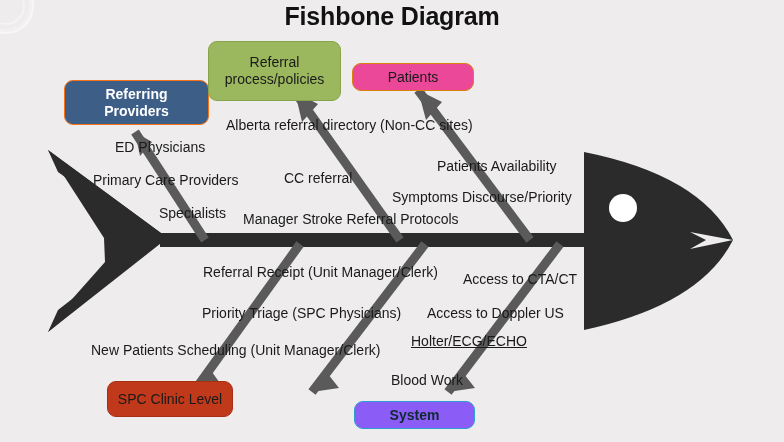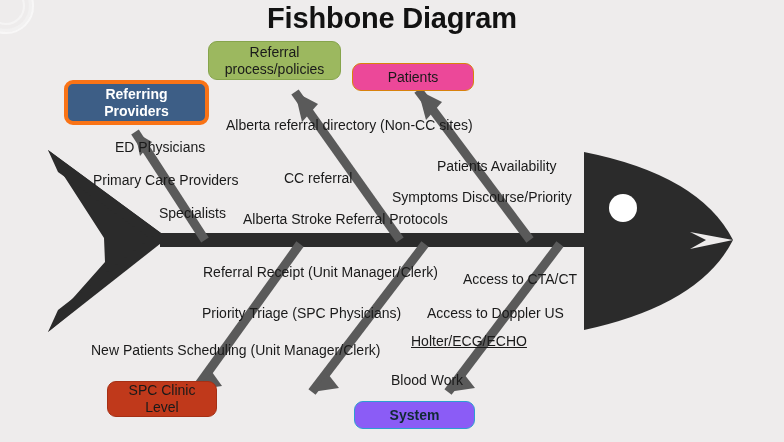--- a/index.html
+++ b/index.html
@@ -21,21 +21,21 @@
     top: 0;
     width: 784px;
     height: 442px;
   }
   .title {
     position: absolute;
     left: 0;
     top: 2px;
     width: 784px;
     text-align: center;
-    font-size: 29px;
+    font-size: 25px;
     font-weight: bold;
     color: #121212;
     letter-spacing: -0.2px;
     white-space: nowrap;
   }
   .cat-box {
     position: absolute;
     box-sizing: border-box;
     display: flex;
     align-items: center;
@@ -109,57 +109,57 @@
     <g stroke="#5a5a5a" stroke-width="9" stroke-linecap="butt">
       <line x1="300" y1="244" x2="195" y2="390"></line>
       <line x1="425" y1="244" x2="312" y2="392"></line>
       <line x1="560" y1="244" x2="448" y2="392"></line>
     </g>
     <path d="M 195 390 L 212 372 L 222 386 Z" fill="#5a5a5a"></path>
     <path d="M 312 392 L 328 374 L 339 388 Z" fill="#5a5a5a"></path>
     <path d="M 448 392 L 464 374 L 475 388 Z" fill="#5a5a5a"></path>
   </svg>
 
-  <div class="cat-box strong" style="left:64px; top:80px; width:145px; height:45px; background:#3d5e86; border:4px solid #f97316; color:#ffffff; font-size:14px;">
+  <div class="cat-box strong" style="left:64px; top:80px; width:145px; height:45px; background:#3d5e86; border:1px solid #f97316; color:#ffffff; font-size:14px;">
     <span>
       <span>Referring</span><br>
       <span>Providers</span>
     </span>
   </div>
 
-  <div class="cat-box" style="left:208px; top:41px; width:133px; height:39px; background:#9cb85f; border:1px solid #86a44c; color:#1a1a1a; font-size:14px;">
+  <div class="cat-box" style="left:208px; top:41px; width:133px; height:60px; background:#9cb85f; border:1px solid #86a44c; color:#1a1a1a; font-size:14px;">
     <span>
       <span>Referral</span><br>
       <span>process/policies</span>
     </span>
   </div>
 
   <div class="cat-box" style="left:352px; top:63px; width:122px; height:28px; background:#ec4899; border:1px solid #d8820c; color:#1a1a1a; font-size:14px;">
     <span>Patients</span>
   </div>
 
-  <div class="cat-box" style="left:107px; top:381px; width:110px; height:36px; background:#c0391b; border:1px solid #a62f14; color:#1a1a1a; font-size:14px;">
+  <div class="cat-box" style="left:107px; top:381px; width:126px; height:36px; background:#c0391b; border:1px solid #a62f14; color:#1a1a1a; font-size:14px;">
     <span>SPC Clinic Level</span>
   </div>
 
   <div class="cat-box strong" style="left:354px; top:401px; width:121px; height:28px; background:#8b5cf6; border:1px solid #2d9ed1; color:#102a33; font-size:14px;">
     <span>System</span>
   </div>
 
   <div class="cause-label" style="left:115px; top:140px;">ED Physicians</div>
 
   <div class="cause-label" style="left:93px; top:173px;">Primary Care Providers</div>
 
   <div class="cause-label" style="left:159px; top:206px;">Specialists</div>
 
   <div class="cause-label" style="left:226px; top:118px;">Alberta referral directory (Non-CC sites)</div>
 
   <div class="cause-label" style="left:284px; top:171px;">CC referral</div>
 
-  <div class="cause-label" style="left:243px; top:212px;">Alberta Stroke Referral Protocols</div>
+  <div class="cause-label" style="left:243px; top:212px;">Manager Stroke Referral Protocols</div>
 
   <div class="cause-label" style="left:437px; top:159px;">Patients Availability</div>
 
   <div class="cause-label" style="left:392px; top:190px;">Symptoms Discourse/Priority</div>
 
   <div class="cause-label" style="left:203px; top:265px;">Referral Receipt (Unit Manager/Clerk)</div>
 
   <div class="cause-label" style="left:202px; top:306px;">Priority Triage (SPC Physicians)</div>
 
   <div class="cause-label" style="left:91px; top:343px;">New Patients Scheduling (Unit Manager/Clerk)</div>

